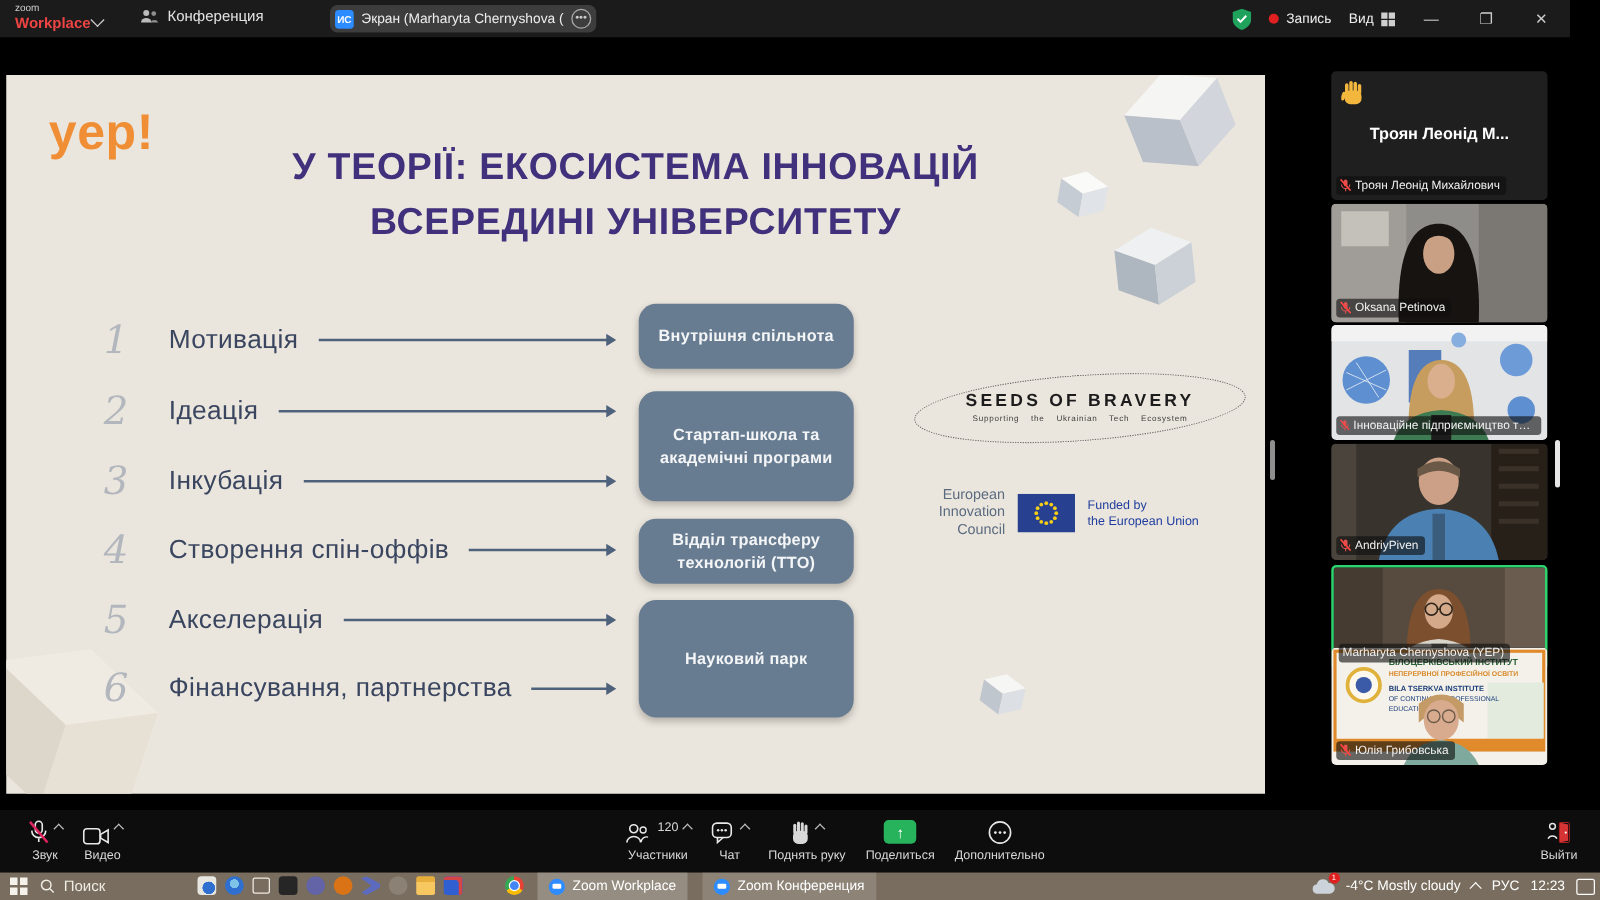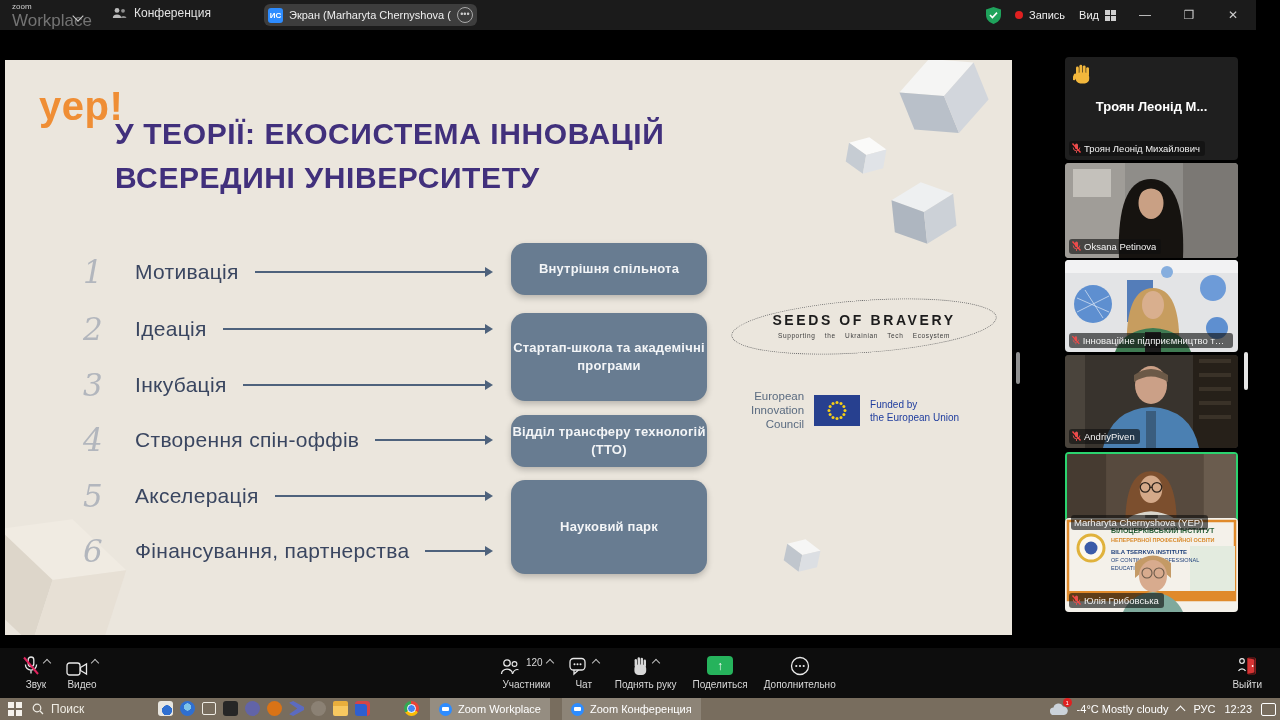--- a/index.html
+++ b/index.html
@@ -1,46 +1,46 @@
 <!DOCTYPE html>
 <html><head>
 <meta charset="utf-8">
 <style>
   html,body{margin:0;padding:0;background:#000}
   #app{position:relative;width:1280px;height:720px;background:#000;font-family:"Liberation Sans",sans-serif;overflow:hidden}
   
   .topbar{position:absolute;left:0;top:0;width:1256px;height:30px;background:#1b1b1b;color:#ddd}
   .zlogo{position:absolute;left:12px;top:3px;line-height:1}
   .zlogo .s{display:block;font-size:8px;color:#cfcfcf}
-  .zlogo .b{display:block;font-size:17px;font-weight:normal;color:#737373;margin-top:1px}
+  .zlogo .b{display:block;font-size:12px;font-weight:bold;color:#ef4444;margin-top:1px}
   .chev{display:inline-block;width:7px;height:7px;border-left:1.6px solid #cfcfcf;border-top:1.6px solid #cfcfcf;transform:rotate(45deg)}
   .chev.down{transform:rotate(225deg)}
   .meettab{position:absolute;left:112px;top:6px;display:flex;align-items:center;gap:7px;font-size:12px;color:#e3e3e3}
   .sharepill{position:absolute;left:264px;top:4px;height:22px;background:#3d3d3d;border-radius:6px;display:flex;align-items:center;gap:6px;padding:0 4px}
   .sharepill .ic{width:15px;height:15px;background:#2d8cff;border-radius:3px;color:#fff;font-size:8px;font-weight:bold;display:flex;align-items:center;justify-content:center}
   .sharepill .tx{font-size:11px;color:#eee;white-space:nowrap}
   .sharepill .dots{width:14px;height:14px;border:1px solid #aaa;border-radius:50%;color:#ccc;font-size:9px;line-height:12px;text-align:center}
   .tb-right{position:absolute;right:0;top:0;height:30px;display:flex;align-items:center;gap:14px;padding-right:8px}
   .rec{display:flex;align-items:center;gap:6px;font-size:11px;color:#eee}
   .recdot{width:8px;height:8px;border-radius:50%;background:#e02020}
   .viewbtn{display:flex;align-items:center;gap:6px;font-size:11px;color:#eee}
   .grid-ic{width:11px;height:11px;display:grid;grid-template-columns:1fr 1fr;gap:1px}
   .grid-ic i{background:#cfcfcf}
   .winctl{width:30px;text-align:center;font-size:12px;color:#ccc}
   
   .stage{position:absolute;left:0;top:30px;width:1280px;height:618px;background:#000}
   .slide{position:absolute;left:5px;top:30px;width:1007px;height:575px;background:#ebe6dd;overflow:hidden}
   .brand{position:absolute;left:34px;top:24px;font-size:40px;font-weight:bold;color:#ef8e35;letter-spacing:0.5px}
-  .stitle{position:absolute;left:110px;right:110px;top:52px;text-align:left;font-weight:bold;font-size:30px;line-height:1.45;color:#41307c;letter-spacing:0.6px}
+  .stitle{position:absolute;left:110px;right:110px;top:52px;text-align:center;font-weight:bold;font-size:30px;line-height:1.45;color:#41307c;letter-spacing:0.6px}
   .step{position:absolute;left:78px;width:408px;height:36px;display:flex;align-items:center}
   .step .num{flex:0 0 52px;font-family:"DejaVu Serif",serif;font-style:italic;font-size:31px;color:#b2b6bd}
   .step .lbl{font-size:21px;color:#3a4660;white-space:nowrap;letter-spacing:0.3px}
   .step .arr{flex:1;height:2px;background:#4e627c;margin-left:16px;min-width:14px;position:relative}
   .step .arr::after{content:"";position:absolute;right:-2px;top:-4px;border:5px solid transparent;border-left:8px solid #4e627c;border-right:0}
-  .sbox{position:absolute;left:506px;width:196px;background:#687c91;border-radius:14px;color:#f3f5f7;display:flex;align-items:center;justify-content:center;text-align:center;font-size:13px;font-weight:bold;letter-spacing:0.2px;padding:0 0;box-sizing:border-box;box-shadow:0 3px 6px rgba(0,0,0,0.22);line-height:1.35}
+  .sbox{position:absolute;left:506px;width:172px;background:#687c91;border-radius:14px;color:#f3f5f7;display:flex;align-items:center;justify-content:center;text-align:center;font-size:13px;font-weight:bold;letter-spacing:0.2px;padding:0 0;box-sizing:border-box;box-shadow:0 3px 6px rgba(0,0,0,0.22);line-height:1.35}
   .seeds{position:absolute;left:748px;top:252px;width:222px;text-align:center}
   .seeds .t{font-size:14px;font-weight:bold;letter-spacing:2.6px;color:#1c1c1c;white-space:nowrap}
   .seeds .st{font-size:6.5px;letter-spacing:0.6px;word-spacing:7px;color:#3d3d3d;margin-top:4px;white-space:nowrap}
   .seeds .ell{position:absolute;left:-22px;right:-22px;top:-12px;bottom:-14px;border:1.4px dotted #6d6d6d;border-radius:50%;transform:rotate(-4deg)}
   .eu{position:absolute;left:746px;top:330px;display:flex;align-items:center;gap:10px}
   .eic{font-size:11.5px;color:#5a6b80;text-align:right;line-height:1.2}
   .funded{font-size:10px;font-weight:normal;color:#1f3d9e;line-height:1.3;white-space:nowrap}
   .cube{position:absolute}
   .slide-scroll{position:absolute;left:1016px;top:322px;width:4px;height:32px;background:#8f8f8f;border-radius:2px}
   

